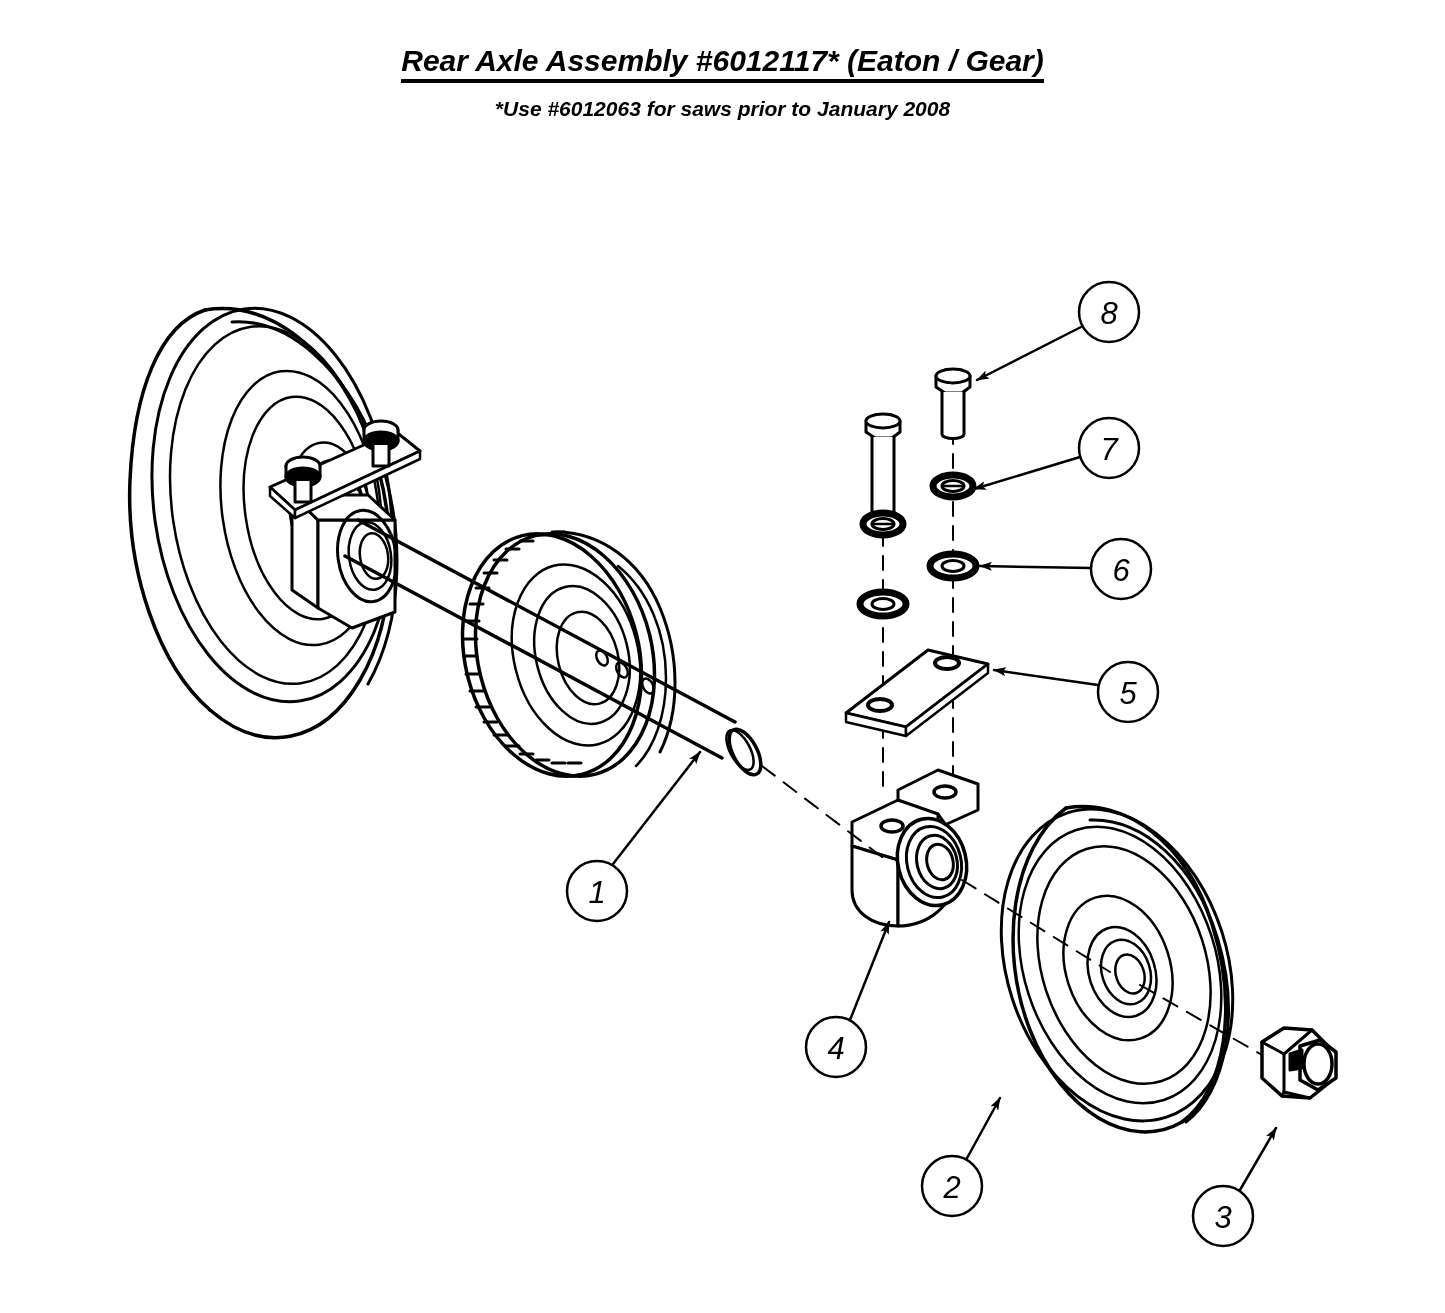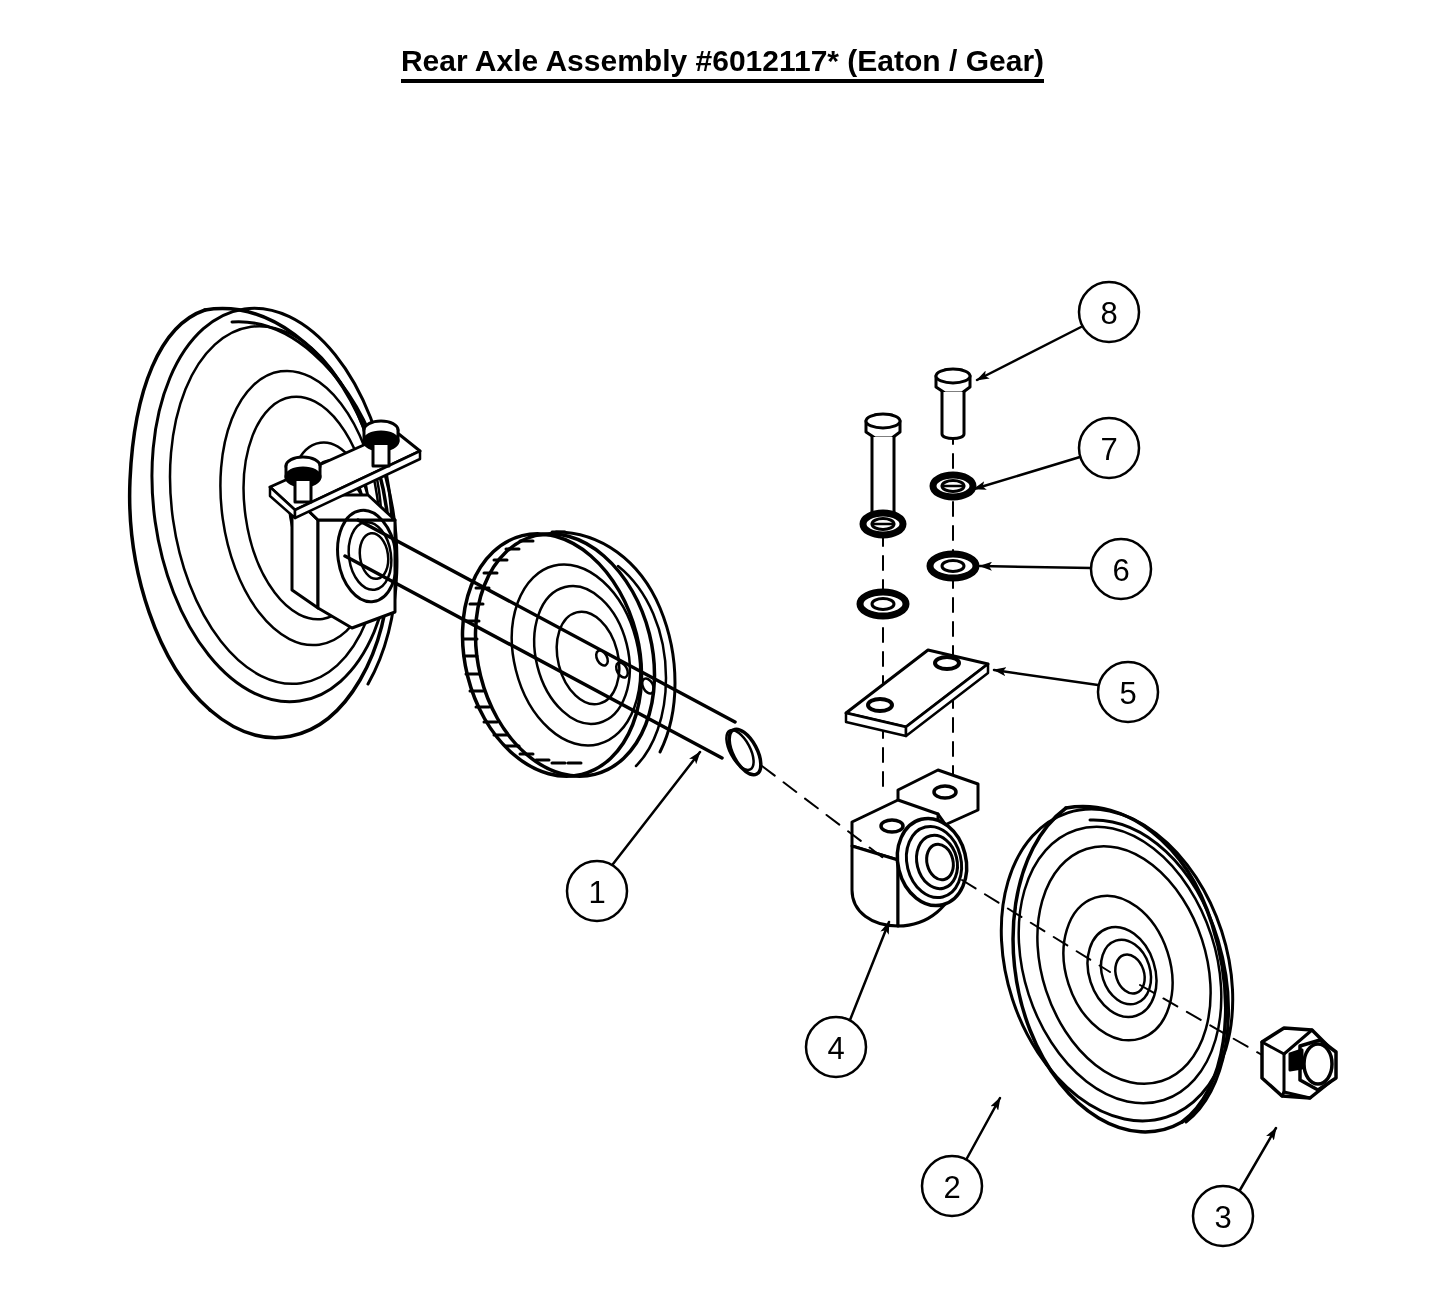--- a/index.html
+++ b/index.html
@@ -11,20 +11,21 @@
   body {
     font-family: "Liberation Sans", sans-serif;
     color: #000000;
   }
   #page {
     position: relative;
     width: 1445px;
     height: 1313px;
     background: #ffffff;
     overflow: hidden;
+    font-style: italic;
   }
   #header {
     position: absolute;
     left: 0;
     top: 0;
     width: 1445px;
     text-align: center;
   }
   #doc-title {
     font-size: 30px;
@@ -57,20 +58,21 @@
 </style>
 </head>
 <body>
 
 <div id="page">
 
   <div id="header">
     <div>
       <h1 id="doc-title">Rear Axle Assembly #6012117* (Eaton / Gear)</h1>
     </div>
+    <div id="doc-subtitle">*Use #6012063 for saws prior to January 2008</div>
   </div>
 
   <svg id="drawing" width="1445" height="1313" viewBox="0 0 1445 1313">
 
     <defs>
       <marker id="arrowhead" markerWidth="13" markerHeight="9" refX="12" refY="4.5" orient="auto" markerUnits="userSpaceOnUse">
         <path d="M0,0 L13,4.5 L0,9 L3,4.5 Z" fill="#000"></path>
       </marker>
     </defs>
 

